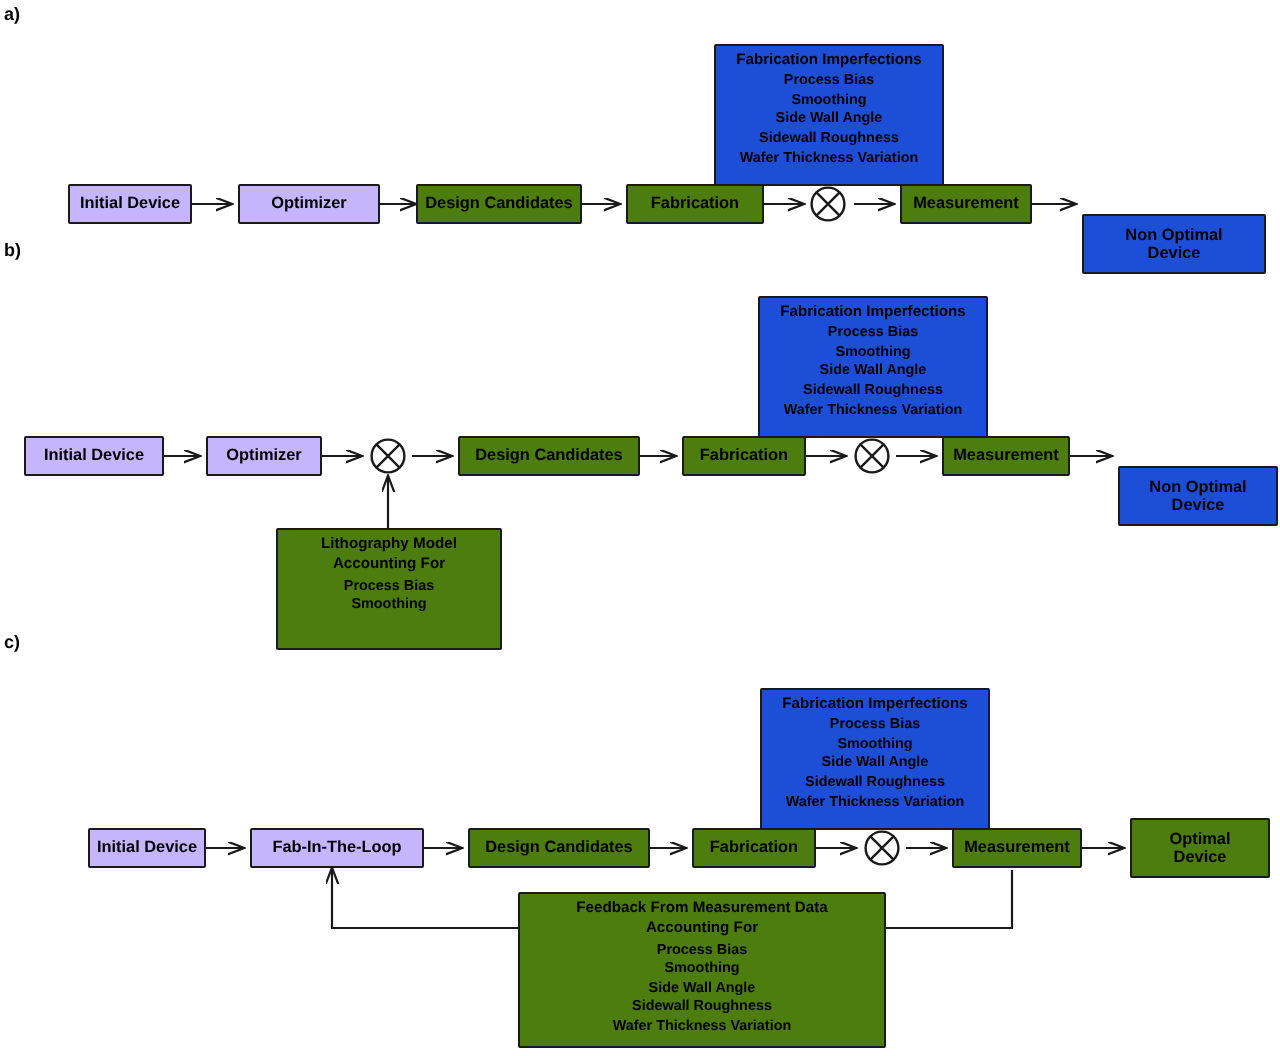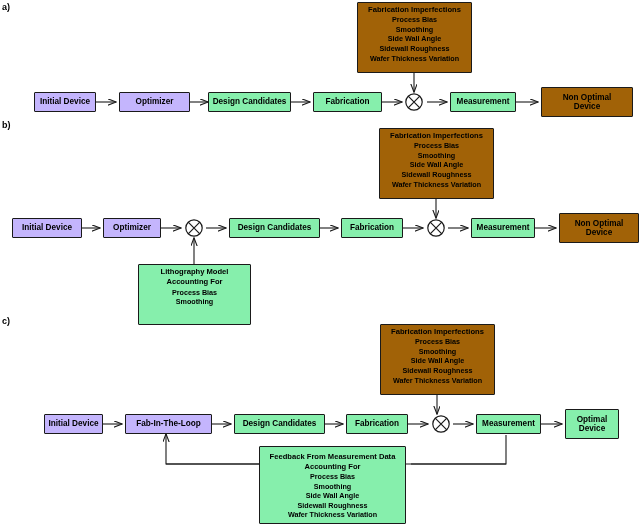--- a/index.html
+++ b/index.html
@@ -9,22 +9,22 @@
   .canvas{position:absolute;left:0;top:0;width:640px;height:528px;}
   #svg-edges{position:absolute;left:0;top:0;width:640px;height:528px;pointer-events:none;}
 
   .panel-label{position:absolute;font-size:9px;font-weight:bold;line-height:1;color:#000;}
 
   .node{position:absolute;box-sizing:border-box;border:1.2px solid #1a1a1a;
         display:flex;flex-direction:column;align-items:center;justify-content:center;
         text-align:center;border-radius:1px;}
   .node.proc{font-size:8.2px;font-weight:bold;line-height:1.15;padding:0 3px;}
   .node.cyan{background:#c4b5fd;}
-  .node.green{background:#86efac;}
-  .node.pink{background:#a16207;}
+  .node.green{background:#4d7c0f;}
+  .node.pink{background:#1d4ed8;margin-top:20px;}
 
   .node.listbox{justify-content:flex-start;padding:2px 4px 3px 4px;}
   .listbox .hdr{font-size:7.6px;font-weight:bold;line-height:1.35;}
   .listbox .it{font-size:7.2px;font-weight:bold;line-height:1.33;}
 
   .xnode{position:absolute;width:20px;height:20px;}
   .xnode svg{display:block;width:20px;height:20px;}
 </style>
 </head>
 <body>
@@ -158,26 +158,26 @@
   <div class="node proc cyan" style="left:125px;top:414px;width:87px;height:20px;">Fab-In-The-Loop</div>
   <div class="node proc green" style="left:234px;top:414px;width:91px;height:20px;">Design Candidates</div>
   <div class="node proc green" style="left:346px;top:414px;width:62px;height:20px;">Fabrication</div>
   <div class="xnode" style="left:431px;top:414px;">
     <svg viewBox="0 0 20 20">
         <circle cx="10" cy="10" r="8.2" fill="#fff" stroke="#1a1a1a" stroke-width="1.2"></circle>
         <path d="M4.2,4.2 L15.8,15.8 M15.8,4.2 L4.2,15.8" stroke="#1a1a1a" stroke-width="1.2" fill="none"></path>
       </svg>
   </div>
   <div class="node proc green" style="left:476px;top:414px;width:65px;height:20px;">Measurement</div>
-  <div class="node proc green" style="left:565px;top:409px;width:54px;height:30px;">
+  <div class="node proc green" style="left:565px;top:409px;width:70px;height:30px;">
     <span>Optimal</span>
     <span>Device</span>
   </div>
 
-  <div class="node listbox green" style="left:259px;top:446px;width:147px;height:78px;justify-content:flex-end;">
+  <div class="node listbox green" style="left:259px;top:446px;width:184px;height:78px;">
     <div class="hdr">Feedback From Measurement Data</div>
     <div class="hdr">Accounting For</div>
     <div class="it">Process Bias</div>
     <div class="it">Smoothing</div>
     <div class="it">Side Wall Angle</div>
     <div class="it">Sidewall Roughness</div>
     <div class="it">Wafer Thickness Variation</div>
   </div>
 
 </div>

